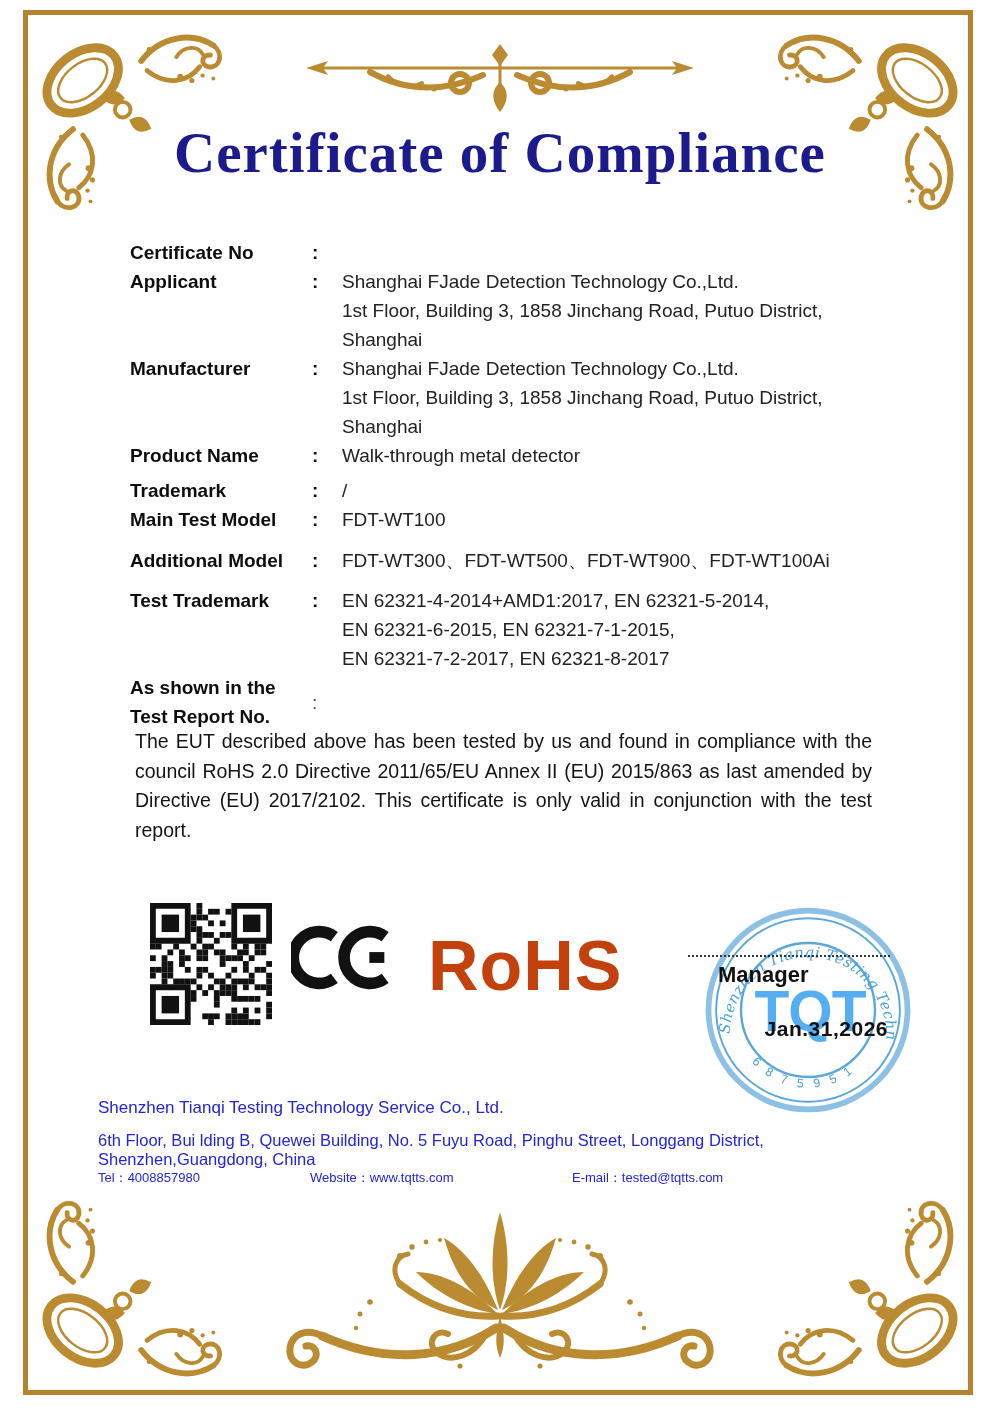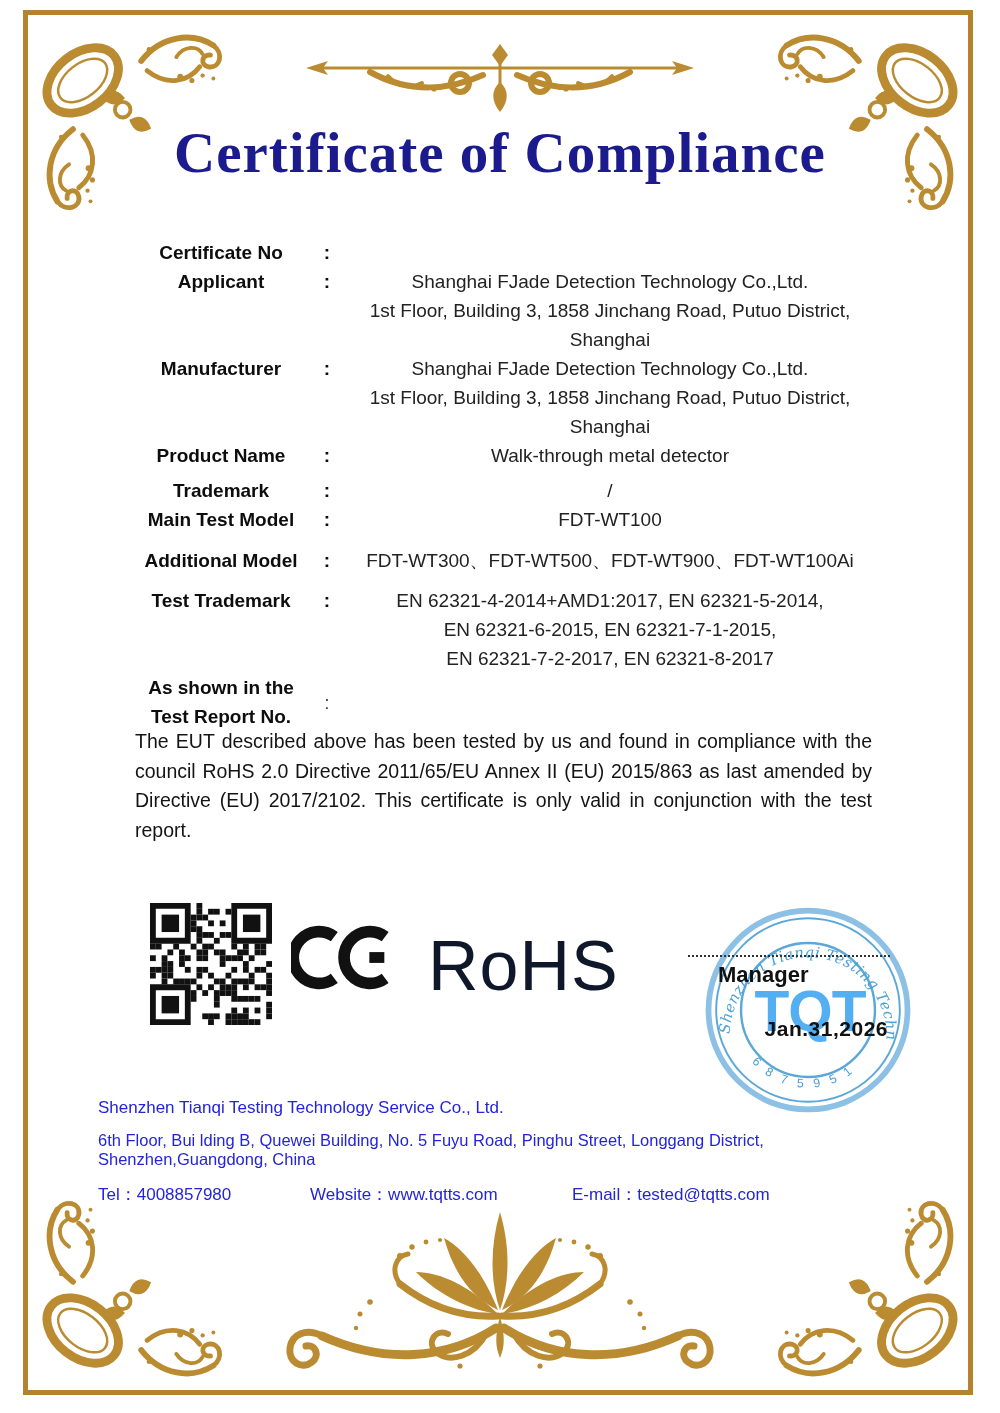--- a/index.html
+++ b/index.html
@@ -20,40 +20,40 @@
   .top-ornament{position:absolute;left:300px;top:42px;width:400px;height:72px;}
   .bottom-ornament{position:absolute;left:250px;top:1198px;width:500px;height:195px;}
 
   .title{
     position:absolute;left:0;top:120px;width:100%;text-align:center;
     font-family:Liberation Serif, serif;font-weight:bold;
     font-size:57px;color:#1b1b8e;letter-spacing:1px;
   }
 
   .fields{position:absolute;left:130px;top:238px;width:748px;font-size:19px;line-height:29px;}
-  .frow{display:flex;align-items:flex-start;text-align:center;}
+  .frow{display:flex;align-items:flex-start;}
   .frow .lab{width:182px;font-weight:bold;color:#0d0d0d;flex:0 0 182px;}
   .frow .col{width:30px;flex:0 0 30px;font-weight:bold;color:#0d0d0d;}
   .frow .val{flex:1;color:#222;}
   .frow .val div{min-height:29px;}
   .mt6{margin-top:6px;}  .mt11{margin-top:11px;}  .mt12{margin-top:12px;}
   .frow.center{align-items:center;}
   .lab2{font-weight:bold;color:#0d0d0d;}
 
   .paragraph{
     position:absolute;left:135px;top:727px;width:737px;
     font-size:19.5px;line-height:29.5px;color:#141414;
     text-align:justify;text-align-last:left;
   }
 
   .qr{position:absolute;left:150px;top:903px;width:122px;height:122px;}
   .ce{position:absolute;left:291px;top:920px;width:100px;height:84px;}
   .rohs{
     position:absolute;left:428px;top:926px;width:240px;
-    font-size:70px;font-weight:400;color:#0f172a;letter-spacing:1px;
+    font-size:70px;font-weight:700;color:#c2410c;letter-spacing:1px;
   }
 
   .stamp{position:absolute;left:698px;top:900px;width:220px;height:220px;}
   .stamp svg{position:absolute;left:0;top:0;width:100%;height:100%;}
   .sig-line{
     position:absolute;left:688px;top:955px;width:202px;height:0;
     border-top:2px dotted #333;z-index:3;
   }
   .manager{
     position:absolute;left:718px;top:962px;width:160px;text-align:left;
@@ -65,22 +65,22 @@
   }
   .tqt{
     position:absolute;left:740px;top:978px;width:140px;text-align:center;
     font-size:57px;font-weight:800;color:#2e9cf0;z-index:5;
     letter-spacing:-1px;opacity:0.82;mix-blend-mode:multiply;
     font-family:"Liberation Sans",sans-serif;
   }
 
   .footer{position:absolute;left:98px;top:1098px;width:820px;color:#2424d8;}
   .f-company{font-size:17px;margin-bottom:13px;}
-  .f-address{font-size:16.5px;margin-bottom:14px;}
-  .f-contacts{font-size:17px;display:flex;}
+  .f-address{font-size:16.5px;}
+  .f-contacts{font-size:13px;display:flex;}
   .f-tel{width:212px;}
   .f-web{width:262px;}
   .gold{fill:none;stroke:#ba8b30;stroke-linecap:round;}
 </style>
 </head>
 <body>
 
 <div class="frame"></div>
 
 <div class="corner c-tl">

